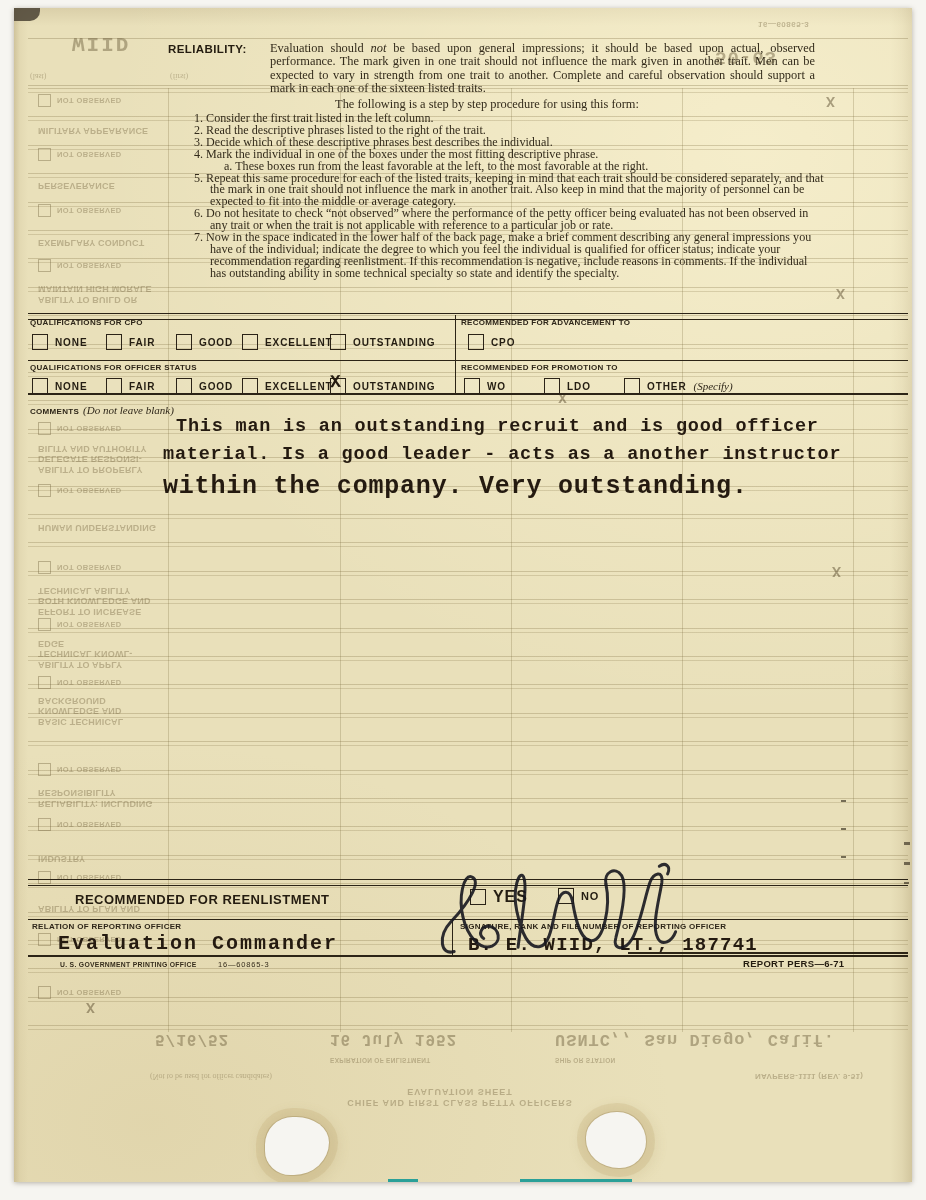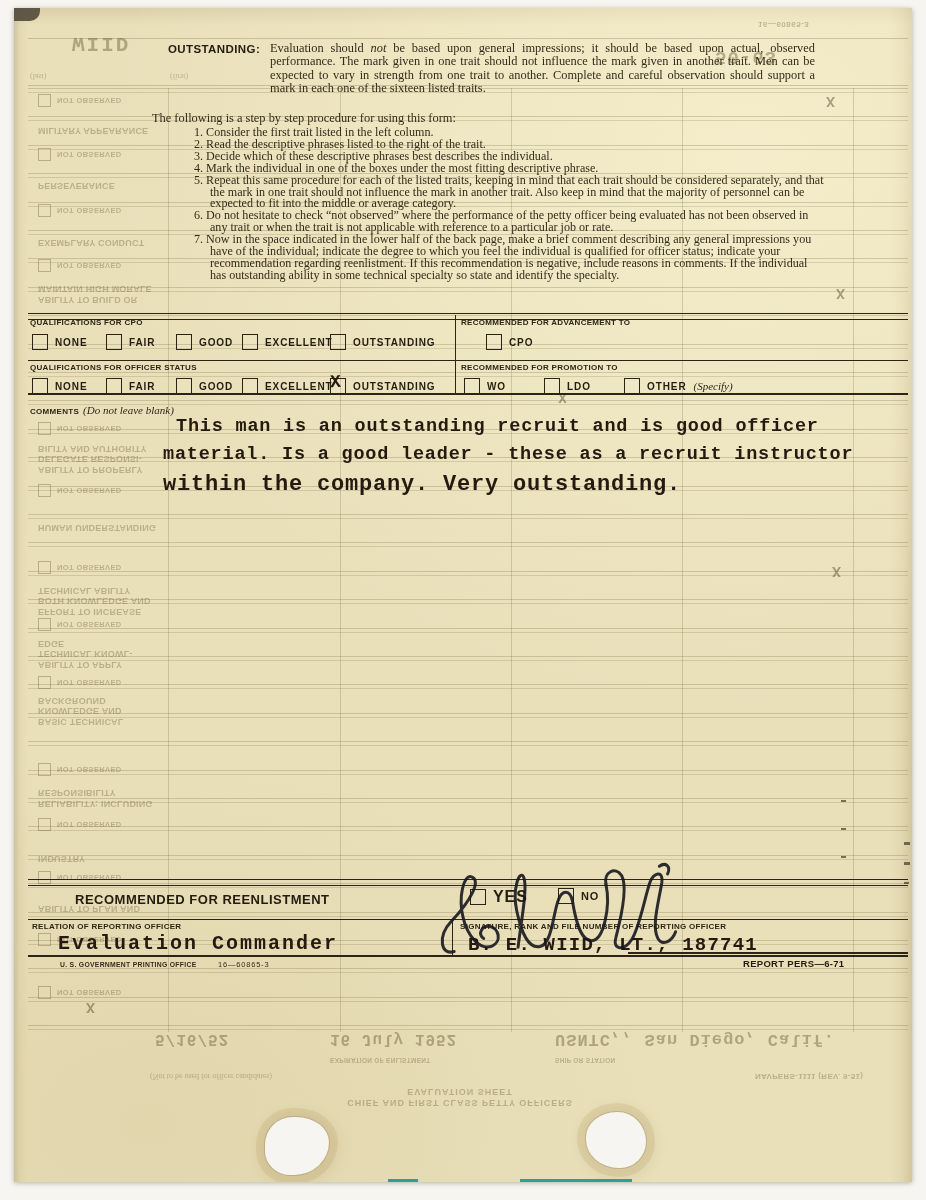--- a/index.html
+++ b/index.html
@@ -149,30 +149,30 @@
     </div>
 
   <div class="bleed bx-mark" style="left:812px;top:84px">X</div>
   <div class="bleed bx-mark" style="left:822px;top:276px">X</div>
   <div class="bleed bx-mark" style="left:544px;top:380px">X</div>
   <div class="bleed bx-mark" style="left:818px;top:554px">X</div>
   <div class="bleed bx-mark" style="left:72px;top:990px">X</div>
 
   <div class="abs" style="left:136px;top:34px;width:672px">
     <div style="overflow:hidden">
-      <span class="sans" style="float:left;font-weight:700;font-size:11.5px;letter-spacing:.4px;color:#241c10;margin-left:18px;margin-top:1px">OUTSTANDING:</span>
+      <span class="sans" style="float:left;font-weight:700;font-size:11.5px;letter-spacing:.4px;color:#241c10;margin-left:18px;margin-top:1px">RELIABILITY:</span>
       <div class="instr" style="margin-left:120px;width:545px"><span>Evaluation should </span><span class="italic">not</span><span> be based upon general impressions; it should be based upon actual, observed performance.  The mark given in one trait should not influence the mark given in another trait.  Men can be expected to vary in strength from one trait to another.  Complete and careful observation should support a mark in each one of the sixteen listed traits.</span></div>
     </div>
-    <div class="instr" style="margin:16px 0 2px 2px;text-align:left">The following is a step by step procedure for using this form:</div>
+    <div class="instr" style="margin:2px 0 2px 2px;text-align:center">The following is a step by step procedure for using this form:</div>
     <div style="margin-left:44px;width:630px">
 
     <div class="step"><span class="stepnum">1.</span><span>Consider the first trait listed in the left column.</span></div>
         <div class="step"><span class="stepnum">2.</span><span>Read the descriptive phrases listed to the right of the trait.</span></div>
         <div class="step"><span class="stepnum">3.</span><span>Decide which of these descriptive phrases best describes the individual.</span></div>
-        <div class="step"><span class="stepnum">4.</span><span>Mark the individual in one of the boxes under the most fitting descriptive phrase.</span></div>
+        <div class="step"><span class="stepnum">4.</span><span>Mark the individual in one of the boxes under the most fitting descriptive phrase.</span><div class="stepsub">a. These boxes run from the least favorable at the left, to the most favorable at the right.</div></div>
         <div class="step"><span class="stepnum">5.</span><span>Repeat this same procedure for each of the listed traits, keeping in mind that each trait should be considered separately, and that the mark in one trait should not influence the mark in another trait.  Also keep in mind that the majority of personnel can be expected to fit into the middle or average category.</span></div>
         <div class="step"><span class="stepnum">6.</span><span>Do not hesitate to check “not observed” where the performance of the petty officer being evaluated has not been observed in any trait or when the trait is not applicable with reference to a particular job or rate.</span></div>
         <div class="step"><span class="stepnum">7.</span><span>Now in the space indicated in the lower half of the back page, make a brief comment describing any general impressions you have of the individual; indicate the degree to which you feel the individual is qualified for officer status; indicate your recommendation regarding reenlistment.  If this recommendation is negative, include reasons in comments.  If the individual has outstanding ability in some technical specialty so state and identify the specialty.</span></div>
       </div>
   </div>
 
   <div class="drule" style="left:14px;top:305px;width:880px"></div>
   <div class="rule" style="left:441px;top:307px;width:1px;height:78px"></div>
   <div class="rule" style="left:14px;top:352px;width:880px;height:1px"></div>
   <div class="rule" style="left:14px;top:385px;width:880px;height:2px"></div>
@@ -216,21 +216,21 @@
       <span class="cb"></span>
       <span class="cblab">EXCELLENT</span>
     </div>
   <div class="cbg" style="left:316px;top:370px">
       <span class="cb"></span>
       <span class="cblab">OUTSTANDING</span>
     </div>
   <div class="typed abs" style="left:316px;top:364px;font-size:18px;transform:rotate(-2deg)">X</div>
 
   <div class="lbl abs" style="left:447px;top:310px">RECOMMENDED FOR ADVANCEMENT TO</div>
-  <div class="cbg" style="left:472px;top:326px">
+  <div class="cbg" style="left:454px;top:326px">
       <span class="cb"></span>
       <span class="cblab">CPO</span>
     </div>
 
   <div class="lbl abs" style="left:447px;top:355px">RECOMMENDED FOR PROMOTION TO</div>
   <div class="cbg" style="left:450px;top:370px">
       <span class="cb"></span>
       <span class="cblab">WO</span>
     </div>
   <div class="cbg" style="left:530px;top:370px">
@@ -242,22 +242,22 @@
       <span class="cblab">OTHER</span>
       <span class="serif italic" style="font-size:11px;color:#2e2619">(Specify)</span>
     </div>
 
   <div class="abs" style="left:16px;top:392px">
     <span class="lbl">COMMENTS</span>
     <span class="serif italic" style="font-size:11px;color:#2e2619">(Do not leave blank)</span>
   </div>
   <div>
     <div class="typed abs" style="left:162px;top:408px;font-size:18.5px;letter-spacing:.8px">This man is an outstanding recruit and is good officer</div>
-    <div class="typed abs" style="left:149px;top:436px;font-size:18.5px;letter-spacing:.8px">material.  Is a good leader - these as a recruit instructor</div>
-    <div class="typed abs" style="left:149px;top:464px;font-size:22px;letter-spacing:.8px">within the company.  Very outstanding.</div>
+    <div class="typed abs" style="left:149px;top:436px;font-size:18.5px;letter-spacing:.8px">material.  Is a good leader - acts as a another instructor</div>
+    <div class="typed abs" style="left:149px;top:464px;font-size:25px;letter-spacing:.8px">within the company.  Very outstanding.</div>
   </div>
 
   <div class="drule" style="left:14px;top:871px;width:880px"></div>
   <div class="sans abs" style="left:61px;top:884px;font-weight:700;font-size:13px;letter-spacing:.5px;color:#241c10">RECOMMENDED FOR REENLISTMENT</div>
   <div class="cbg" style="left:456px;top:880px">
       <span class="cb"></span>
       <span class="cblab" style="font-size:16px">YES</span>
     </div>
   <div class="cbg" style="left:544px;top:880px">
       <span class="cb"></span>

